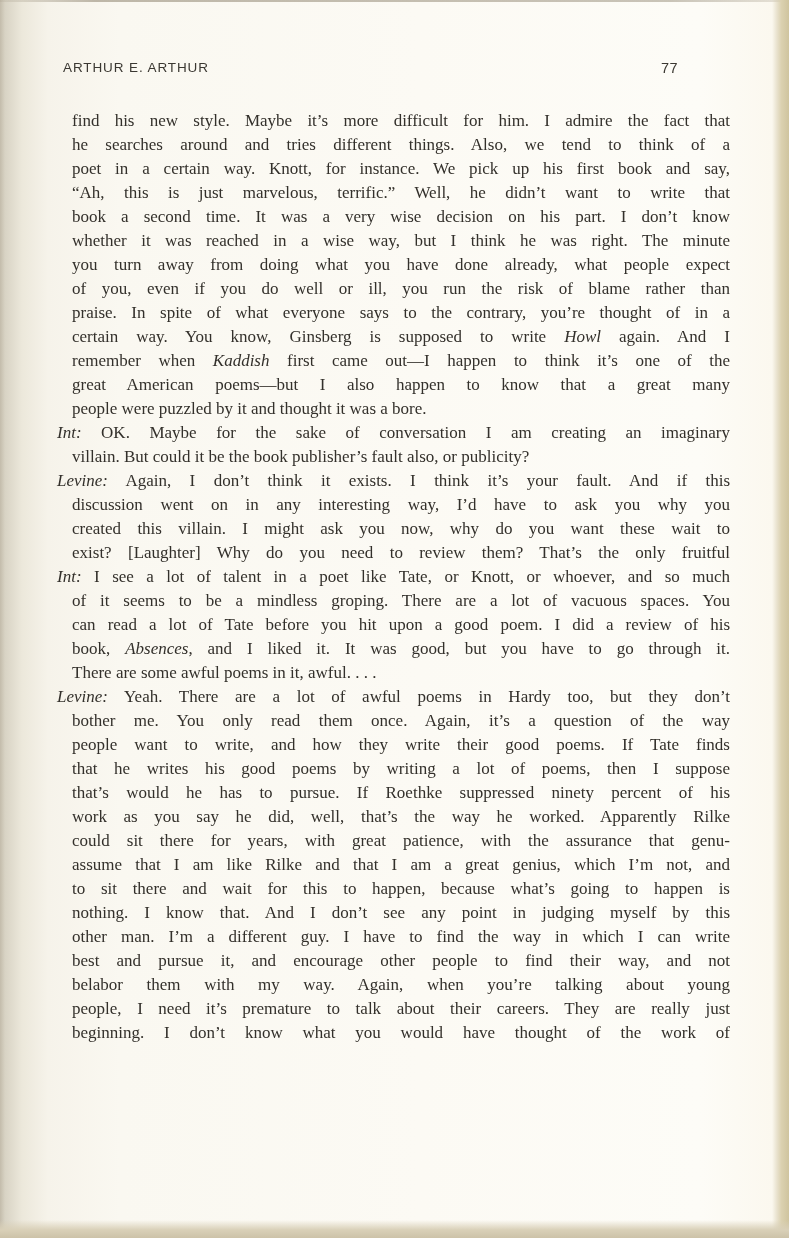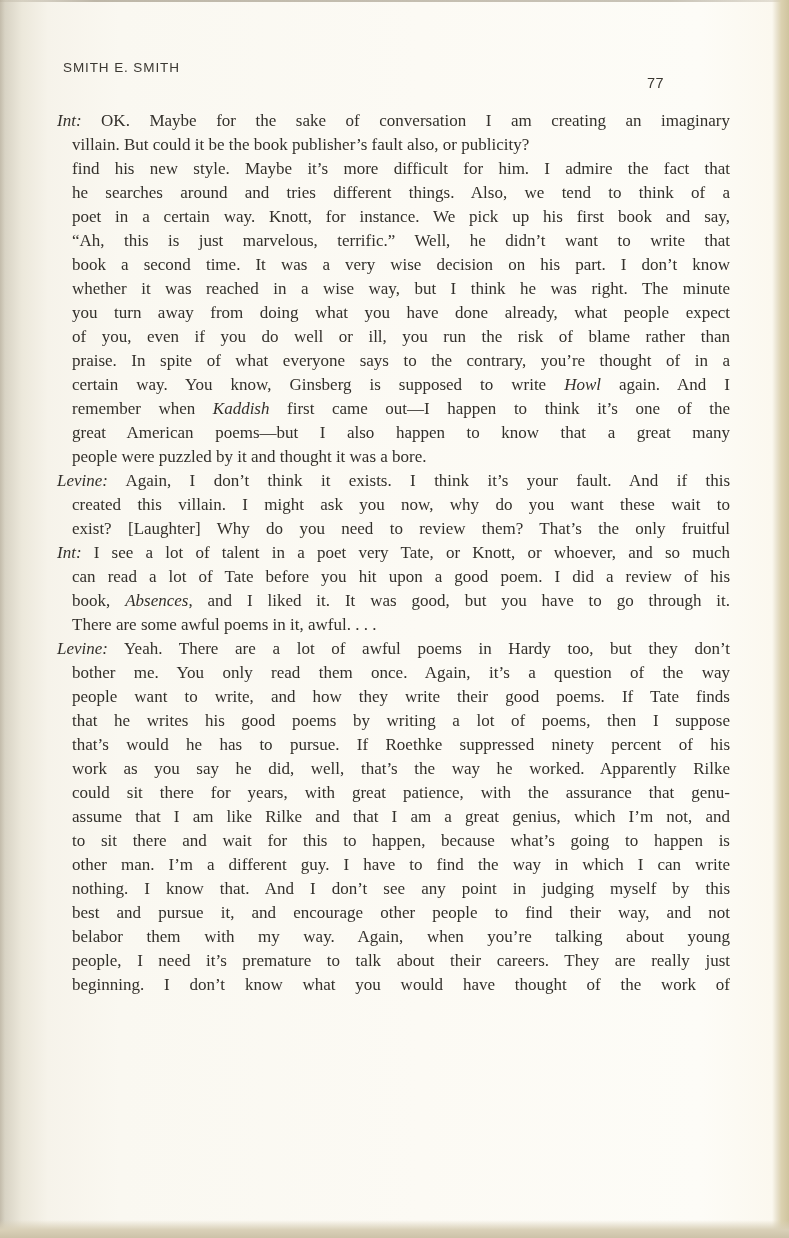--- a/index.html
+++ b/index.html
@@ -20,86 +20,88 @@
   }
   .edge-bottom{
     position:absolute;left:0;right:0;bottom:0;height:18px;
     background:linear-gradient(0deg,#ccc2a8 0,#d9d0b8 45%,rgba(217,208,184,0) 100%);
   }
   .header{
     position:absolute;left:63px;top:60px;width:667px;height:20px;
     font-family:"Liberation Sans", sans-serif;color:#3b3832;
   }
   .author{position:absolute;left:0;top:0;font-size:13.5px;letter-spacing:.9px;}
-  .pagenum{position:absolute;left:584px;top:0;font-size:14.5px;letter-spacing:.5px;margin-top:15px;}
+  .pagenum{position:absolute;left:598px;top:0;font-size:14.5px;letter-spacing:.5px;}
   .text-block{
     position:absolute;left:57px;top:109px;width:673px;
     font-size:17px;line-height:24px;color:#33302b;
   }
   .para{padding-left:15px;}
   .line{text-align:justify;text-align-last:justify;}
   .line.no-just{text-align-last:left;}
   .line.hang-first{margin-left:-15px;}
   .ital{font-style:italic;}
 </style>
 </head>
 <body>
 
 <div class="scan">
   <div class="edge-top"></div>
   <div class="edge-right"></div>
   <div class="edge-bottom"></div>
 
   <div class="header">
-    <span class="author">SMITH E. SMITH</span>
+    <span class="author">ARTHUR E. ARTHUR</span>
     <span class="pagenum">77</span>
   </div>
 
   <div class="text-block">
-      <div class="para">
-        <div class="line hang-first"><span class="ital">Int:</span><span> OK. Maybe for the sake of conversation I am creating an imaginary</span></div>
-        <div class="line no-just"><span>villain. But could it be the book publisher’s fault also, or publicity?</span></div>
-      </div>
       <div class="para">
         <div class="line"><span>find his new style. Maybe it’s more difficult for him. I admire the fact that</span></div>
         <div class="line"><span>he searches around and tries different things. Also, we tend to think of a</span></div>
         <div class="line"><span>poet in a certain way. Knott, for instance. We pick up his first book and say,</span></div>
         <div class="line"><span>“Ah, this is just marvelous, terrific.” Well, he didn’t want to write that</span></div>
         <div class="line"><span>book a second time. It was a very wise decision on his part. I don’t know</span></div>
         <div class="line"><span>whether it was reached in a wise way, but I think he was right. The minute</span></div>
         <div class="line"><span>you turn away from doing what you have done already, what people expect</span></div>
         <div class="line"><span>of you, even if you do well or ill, you run the risk of blame rather than</span></div>
         <div class="line"><span>praise. In spite of what everyone says to the contrary, you’re thought of in a</span></div>
         <div class="line"><span>certain way. You know, Ginsberg is supposed to write </span><span class="ital">Howl</span><span> again. And I</span></div>
         <div class="line"><span>remember when </span><span class="ital">Kaddish</span><span> first came out—I happen to think it’s one of the</span></div>
         <div class="line"><span>great American poems—but I also happen to know that a great many</span></div>
         <div class="line no-just"><span>people were puzzled by it and thought it was a bore.</span></div>
       </div>
       <div class="para">
+        <div class="line hang-first"><span class="ital">Int:</span><span> OK. Maybe for the sake of conversation I am creating an imaginary</span></div>
+        <div class="line no-just"><span>villain. But could it be the book publisher’s fault also, or publicity?</span></div>
+      </div>
+      <div class="para">
         <div class="line hang-first"><span class="ital">Levine:</span><span> Again, I don’t think it exists. I think it’s your fault. And if this</span></div>
+        <div class="line"><span>discussion went on in any interesting way, I’d have to ask you why you</span></div>
         <div class="line"><span>created this villain. I might ask you now, why do you want these wait to</span></div>
         <div class="line"><span>exist? [Laughter] Why do you need to review them? That’s the only fruitful</span></div>
       </div>
       <div class="para">
-        <div class="line hang-first"><span class="ital">Int:</span><span> I see a lot of talent in a poet very Tate, or Knott, or whoever, and so much</span></div>
+        <div class="line hang-first"><span class="ital">Int:</span><span> I see a lot of talent in a poet like Tate, or Knott, or whoever, and so much</span></div>
+        <div class="line"><span>of it seems to be a mindless groping. There are a lot of vacuous spaces. You</span></div>
         <div class="line"><span>can read a lot of Tate before you hit upon a good poem. I did a review of his</span></div>
         <div class="line"><span>book, </span><span class="ital">Absences</span><span>, and I liked it. It was good, but you have to go through it.</span></div>
         <div class="line no-just"><span>There are some awful poems in it, awful. . . .</span></div>
       </div>
       <div class="para">
         <div class="line hang-first"><span class="ital">Levine:</span><span> Yeah. There are a lot of awful poems in Hardy too, but they don’t</span></div>
         <div class="line"><span>bother me. You only read them once. Again, it’s a question of the way</span></div>
         <div class="line"><span>people want to write, and how they write their good poems. If Tate finds</span></div>
         <div class="line"><span>that he writes his good poems by writing a lot of poems, then I suppose</span></div>
         <div class="line"><span>that’s would he has to pursue. If Roethke suppressed ninety percent of his</span></div>
         <div class="line"><span>work as you say he did, well, that’s the way he worked. Apparently Rilke</span></div>
         <div class="line"><span>could sit there for years, with great patience, with the assurance that genu-</span></div>
         <div class="line"><span>assume that I am like Rilke and that I am a great genius, which I’m not, and</span></div>
         <div class="line"><span>to sit there and wait for this to happen, because what’s going to happen is</span></div>
+        <div class="line"><span>nothing. I know that. And I don’t see any point in judging myself by this</span></div>
         <div class="line"><span>other man. I’m a different guy. I have to find the way in which I can write</span></div>
-        <div class="line"><span>nothing. I know that. And I don’t see any point in judging myself by this</span></div>
         <div class="line"><span>best and pursue it, and encourage other people to find their way, and not</span></div>
         <div class="line"><span>belabor them with my way. Again, when you’re talking about young</span></div>
         <div class="line"><span>people, I need it’s premature to talk about their careers. They are really just</span></div>
         <div class="line"><span>beginning. I don’t know what you would have thought of the work of</span></div>
       </div>
     </div>
 </div>
 
 </body></html>

